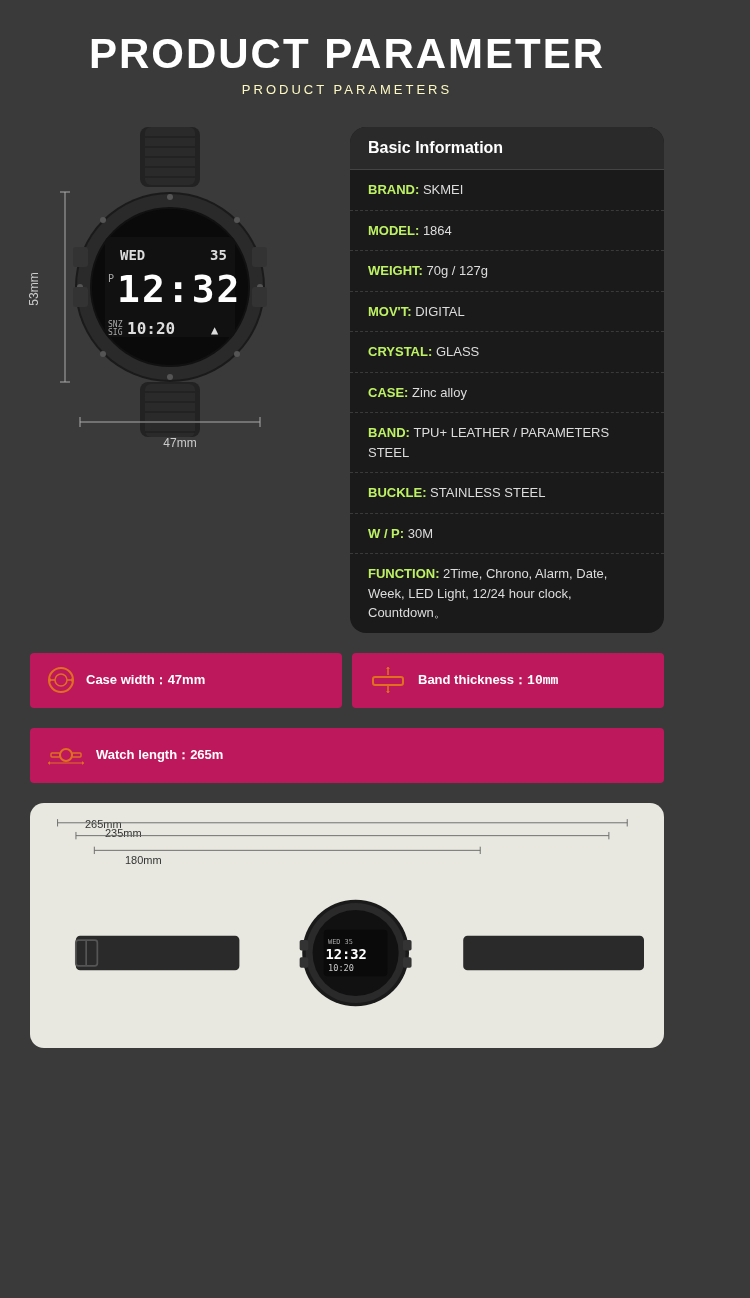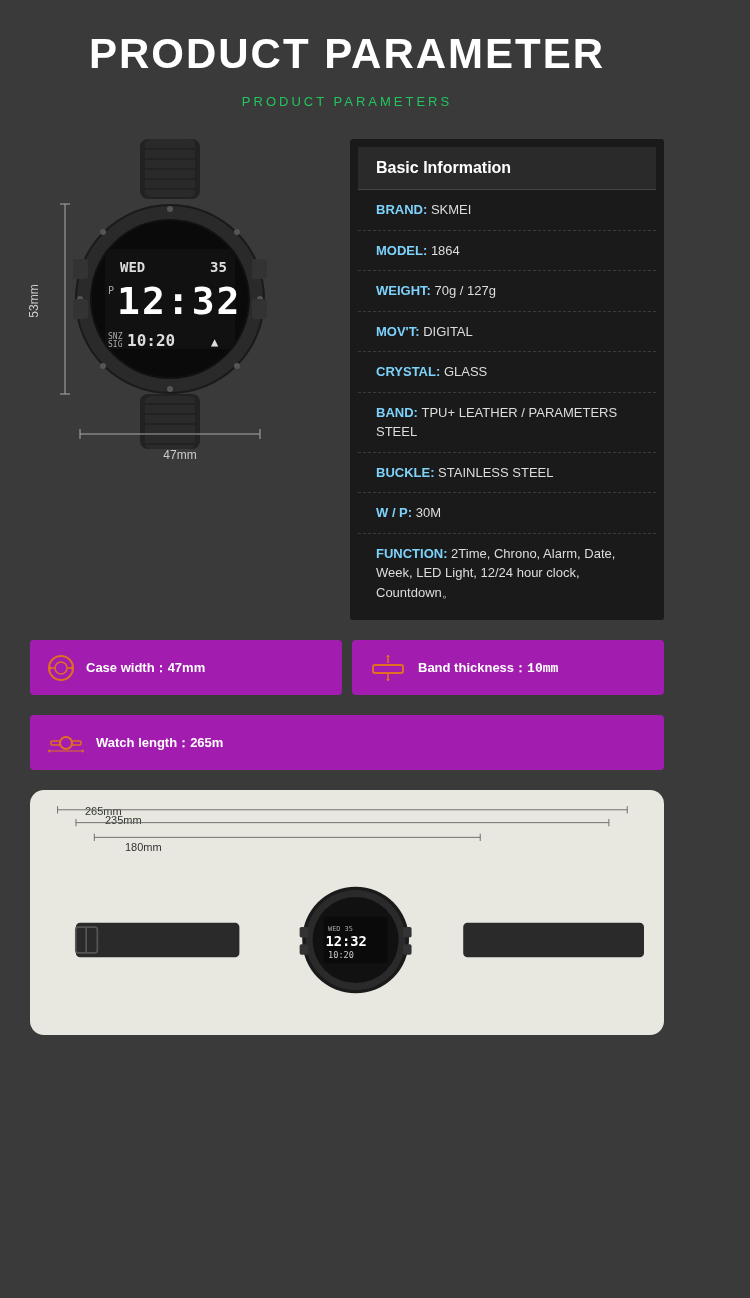--- a/index.html
+++ b/index.html
@@ -24,22 +24,22 @@
     .main-title {
       font-size: 42px;
       font-weight: 900;
       letter-spacing: 2px;
       color: #fff;
       text-transform: uppercase;
     }
     .sub-title {
       font-size: 13px;
       letter-spacing: 3px;
-      color: #22c55e;
-      margin-top: 16px;
+      color: #fef9c3;
+      margin-top: 4px;
     }
 
     
     .content-row {
       display: flex;
       flex-direction: row;
       padding: 20px 30px 10px;
       gap: 20px;
       align-items: flex-start;
     }
@@ -57,22 +57,22 @@
     
     .watch-svg {
       width: 250px;
       height: 310px;
     }
 
     
     .info-panel {
       flex: 1;
       background: #1a1a1a;
-      border-radius: 3px;
-      padding: 8px;
+      border-radius: 16px;
+      padding: 0;
       overflow: hidden;
     }
 
     .info-panel-header {
       background: #2a2a2a;
       padding: 12px 18px;
       font-size: 16px;
       font-weight: bold;
       color: #fff;
       border-bottom: 1px solid #444;
@@ -83,33 +83,33 @@
       border-bottom: 1px dashed #3a3a3a;
       font-size: 13px;
       color: #ddd;
       line-height: 1.5;
     }
     .info-row:last-child {
       border-bottom: none;
     }
     .info-label {
       font-weight: bold;
-      color: #7dd3fc;
+      color: #bef264;
     }
 
     
     .measurement-row {
       display: flex;
       flex-direction: row;
       gap: 10px;
       padding: 10px 30px;
     }
     .measurement-box {
       flex: 1;
-      background: #a21caf;
+      background: #be185d;
       border-radius: 4px;
       padding: 12px 16px;
       display: flex;
       align-items: center;
       gap: 10px;
       min-height: 55px;
     }
     .measurement-text {
       font-size: 13px;
       color: #ccc;
@@ -218,20 +218,21 @@
     </div>
 
     <div class="info-panel">
       <div class="info-panel-header">Basic Information</div>
       <div id="info-rows-container">
           <div class="info-row"><span class="info-label">BRAND:  </span><span>SKMEI</span></div>
           <div class="info-row"><span class="info-label">MODEL:  </span><span>1864</span></div>
           <div class="info-row"><span class="info-label">WEIGHT:  </span><span>70g / 127g</span></div>
           <div class="info-row"><span class="info-label">MOV'T:  </span><span>DIGITAL</span></div>
           <div class="info-row"><span class="info-label">CRYSTAL:  </span><span>GLASS</span></div>
+          <div class="info-row"><span class="info-label">CASE:  </span><span>Zinc alloy</span></div>
           <div class="info-row"><span class="info-label">BAND:  </span><span>TPU+ LEATHER / PARAMETERS STEEL</span></div>
           <div class="info-row"><span class="info-label">BUCKLE:  </span><span>STAINLESS STEEL</span></div>
           <div class="info-row"><span class="info-label">W / P:  </span><span>30M</span></div>
           <div class="info-row"><span class="info-label">FUNCTION:  </span><span>2Time, Chrono, Alarm, Date, Week, LED Light, 12/24 hour clock, Countdown。</span></div>
         </div>
     </div>
 
   </div>
 
   <div class="measurement-row">

